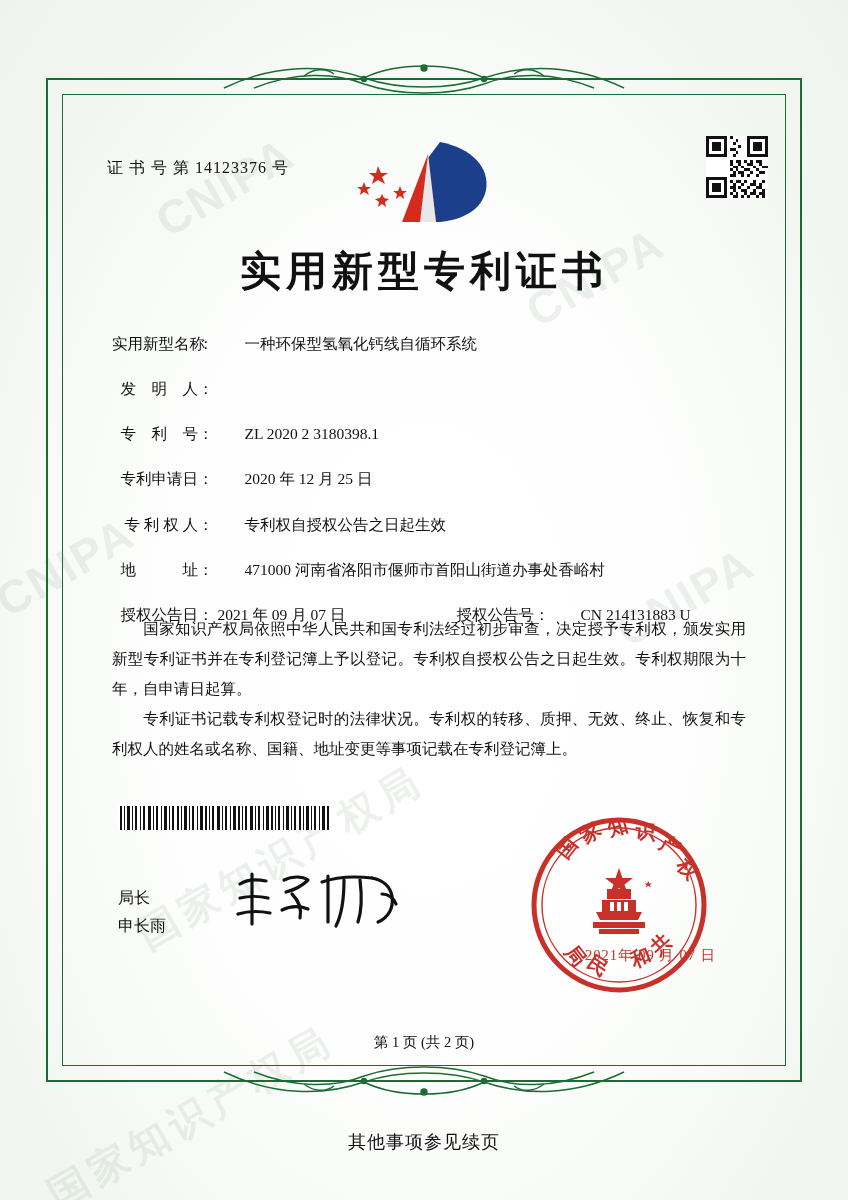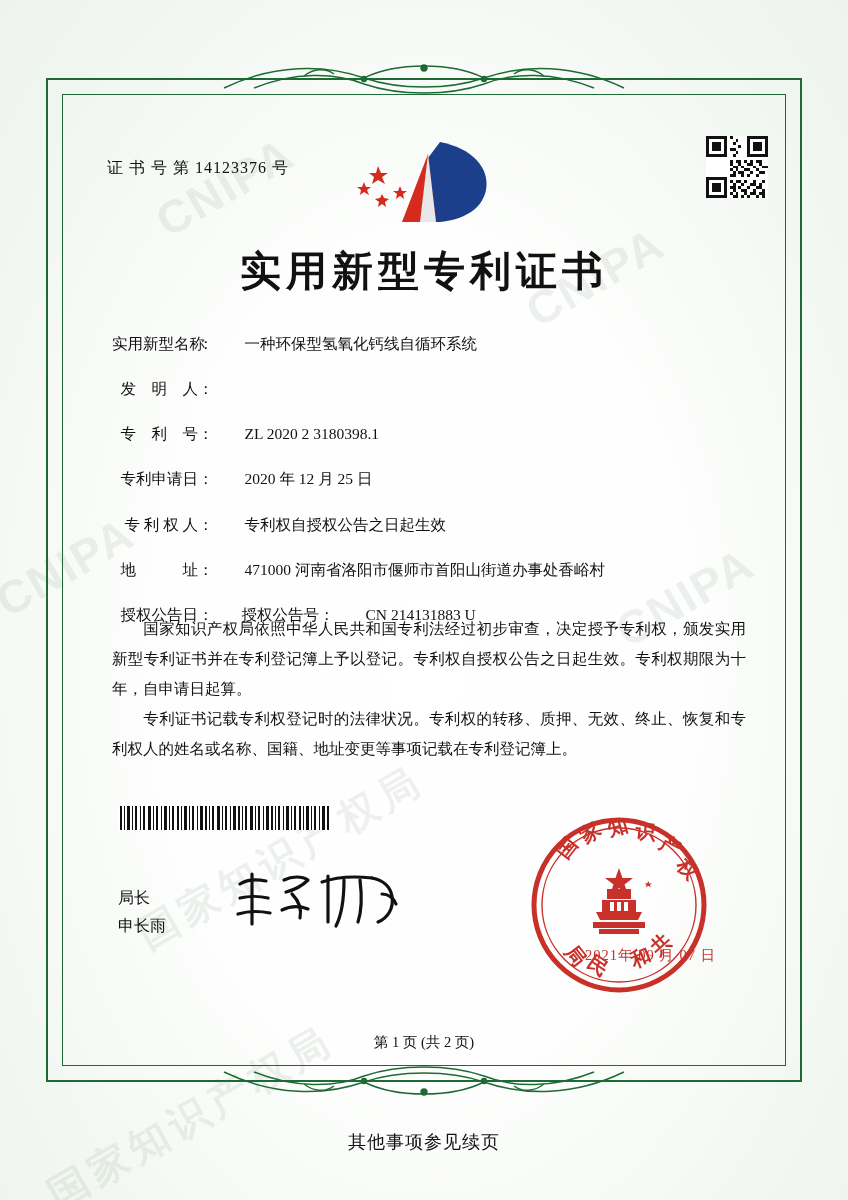--- a/index.html
+++ b/index.html
@@ -315,20 +315,21 @@
 
       <div class="field-row">
         <span class="field-label">地　　　址</span>
         <span class="field-sep">：</span>
         <span class="field-value">471000 河南省洛阳市偃师市首阳山街道办事处香峪村</span>
       </div>
 
       <div class="field-row">
         <span class="field-label">授权公告日</span>
         <span class="field-sep">：</span>
+        <span style="flex:0 0 215px;">2021 年 09 月 07 日</span>
         <span style="flex:0 0 auto;margin-left:24px;">授权公告号</span>
         <span class="field-sep">：</span>
         <span class="field-value mono">CN 214131883 U</span>
       </div>
 
     </div>
 
     <div class="para p1"><span class="indent"></span><span>国家知识产权局依照中华人民共和国专利法经过初步审查，决定授予专利权，颁发实用新型专利证书并在专利登记簿上予以登记。专利权自授权公告之日起生效。专利权期限为十年，自申请日起算。</span></div>
     <div class="para p2"><span class="indent"></span><span>专利证书记载专利权登记时的法律状况。专利权的转移、质押、无效、终止、恢复和专利权人的姓名或名称、国籍、地址变更等事项记载在专利登记簿上。</span></div>
 

